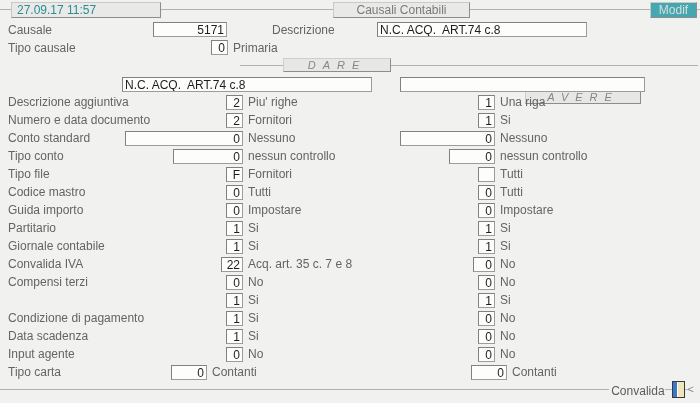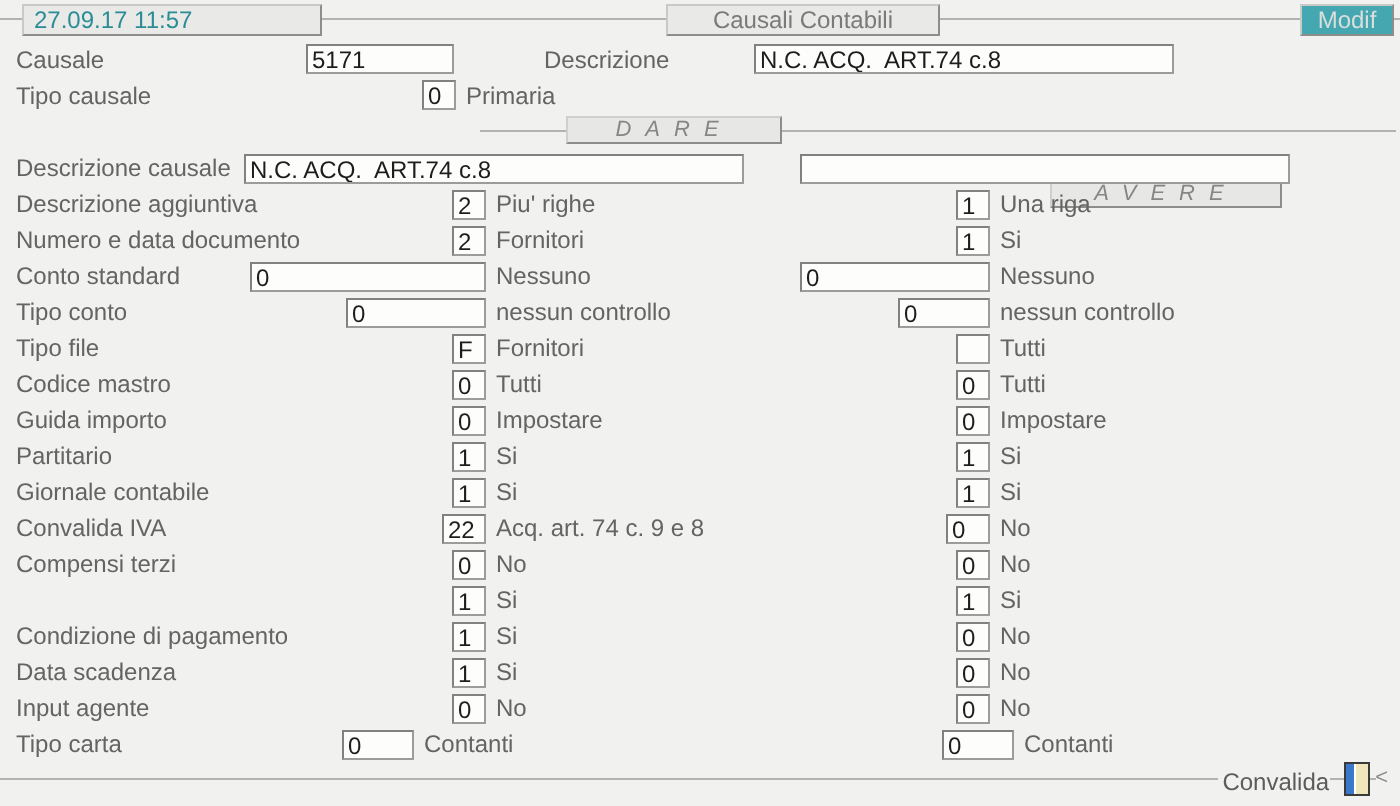--- a/index.html
+++ b/index.html
@@ -19,21 +19,21 @@
     box-sizing:border-box;text-align:center;color:#7a7a78;
   }
   .hbox.datetime{left:11px;width:150px;text-align:left;padding-left:5px;color:#2a8d96;}
   .hbox.title{left:333px;width:137px;}
   .hbox.modif{left:650px;width:47px;background:#45a8b1;color:#dadedd;}
   
   .field{
     display:inline-block;height:15px;line-height:14px;
     background:#fdfdfc;border:1px solid #9c9c9a;
     border-top-color:#818181;border-left-color:#818181;
-    color:#1d1d1d;padding:0 2px;
+    color:#1d1d1d;text-align:right;padding:0 2px;
     box-sizing:border-box;white-space:pre;overflow:hidden;
     font-size:12px;
   }
   .field.left-align{text-align:left;}
   
   .toplabel{position:absolute;line-height:15px;}
   
   .colhead{
     position:absolute;top:58px;height:14px;line-height:13px;
     background:#e7e7e5;border:1px solid;
@@ -98,21 +98,20 @@
 <span class="toplabel" style="left:8px;top:41px;">Tipo causale</span>
 <span class="field abs" style="left:211px;top:40px;width:17px;">0</span>
 <span class="toplabel" style="left:233px;top:41px;">Primaria</span>
 
 <div class="hline" style="top:65px;left:240px;width:458px;"></div>
 <div class="colhead dare"><span>DARE</span></div>
 <div class="colhead avere"><span>AVERE</span></div>
 
 <div id="rows">
   <div class="row size-desc">
-    <span class="label">Descrizione causale</span>
     <span class="lwrap">
         <span class="field fld-left">N.C. ACQ.  ART.74 c.8</span>
       </span>
     <span class="ltext"></span>
     <span class="rwrap">
         <span class="field fld-right"></span>
       </span>
     <span class="rtext"></span>
   </div>
 
@@ -222,21 +221,21 @@
         <span class="field fld-right">1</span>
       </span>
     <span class="rtext">Si</span>
   </div>
 
   <div class="row size-s2">
     <span class="label">Convalida IVA</span>
     <span class="lwrap">
         <span class="field fld-left">22</span>
       </span>
-    <span class="ltext">Acq. art. 74 c. 9 e 8</span>
+    <span class="ltext">Acq. art. 35 c. 7 e 8</span>
     <span class="rwrap">
         <span class="field fld-right">0</span>
       </span>
     <span class="rtext">No</span>
   </div>
 
   <div class="row size-s1">
     <span class="label">Compensi terzi</span>
     <span class="lwrap">
         <span class="field fld-left">0</span>

